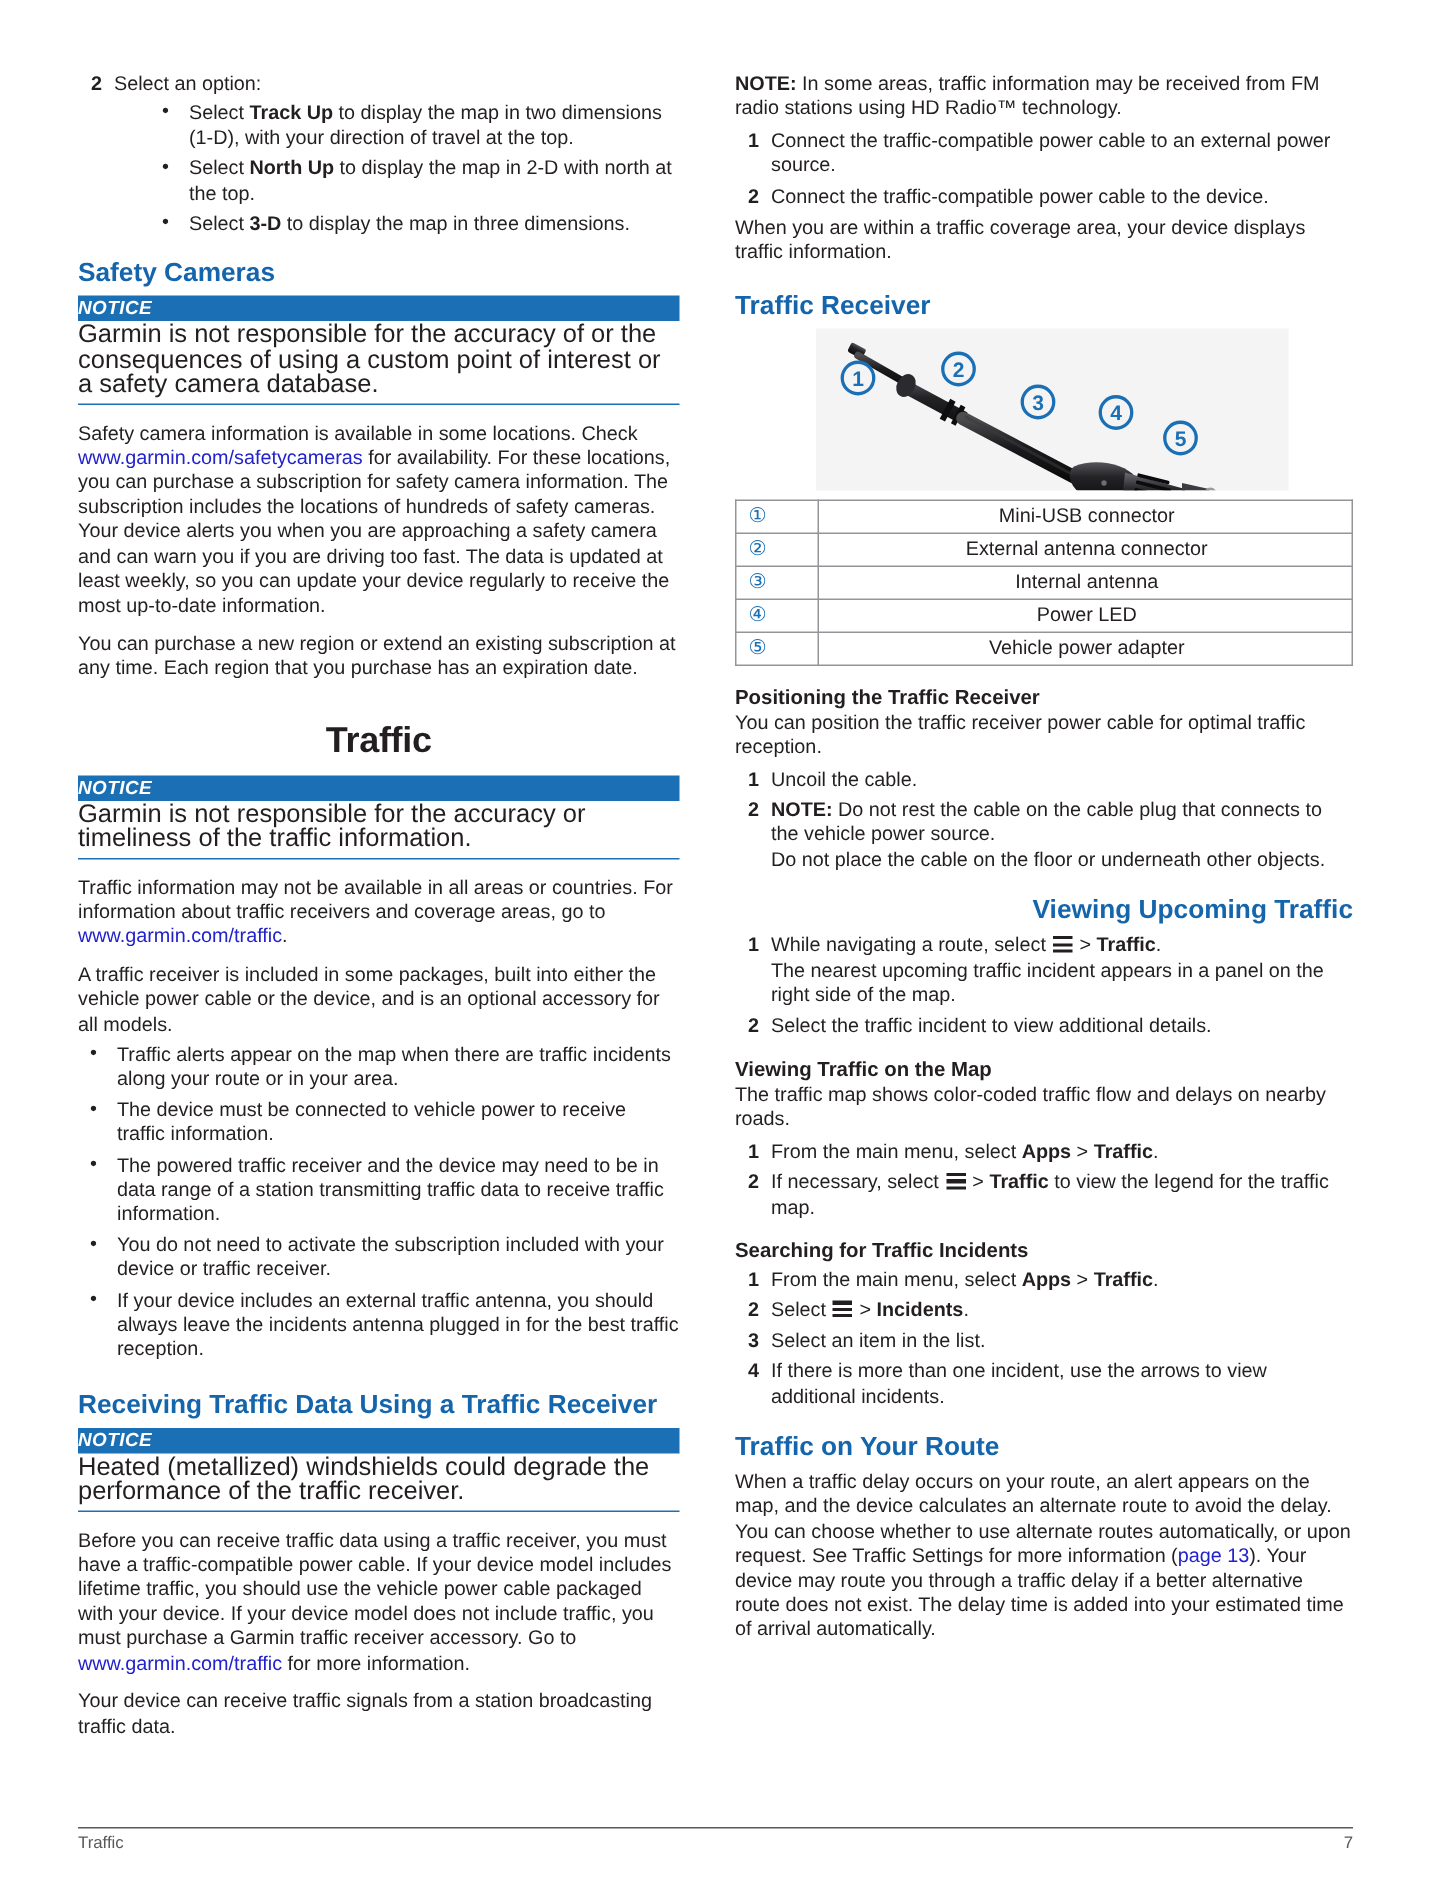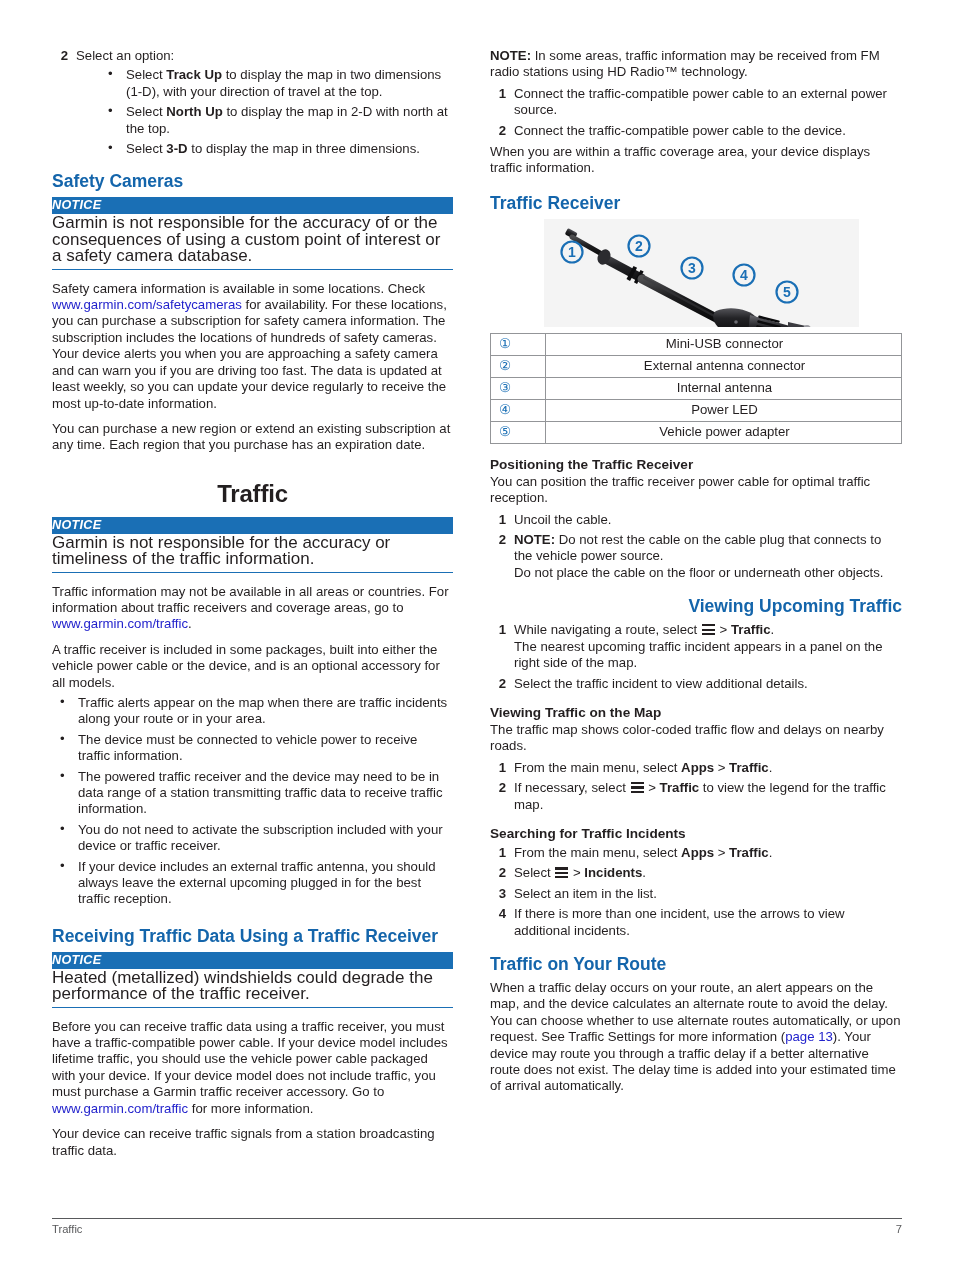--- a/index.html
+++ b/index.html
@@ -247,21 +247,21 @@
 
       <p class="para"><span>Traffic information may not be available in all areas or countries. For information about traffic receivers and coverage areas, go to </span><a class="link" href="#">www.garmin.com/traffic</a><span>.</span></p>
 
       <p class="para-tight">A traffic receiver is included in some packages, built into either the vehicle power cable or the device, and is an optional accessory for all models.</p>
 
       <ul class="bullets" style="margin-top:4px;">
         <li><span class="dot">•</span><span>Traffic alerts appear on the map when there are traffic incidents along your route or in your area.</span></li>
         <li><span class="dot">•</span><span>The device must be connected to vehicle power to receive traffic information.</span></li>
         <li><span class="dot">•</span><span>The powered traffic receiver and the device may need to be in data range of a station transmitting traffic data to receive traffic information.</span></li>
         <li><span class="dot">•</span><span>You do not need to activate the subscription included with your device or traffic receiver.</span></li>
-        <li><span class="dot">•</span><span>If your device includes an external traffic antenna, you should always leave the external upcoming plugged in for the best traffic reception.</span></li>
+        <li><span class="dot">•</span><span>If your device includes an external traffic antenna, you should always leave the incidents antenna plugged in for the best traffic reception.</span></li>
       </ul>
 
       <h2 class="blue" style="margin-top:18px;">Receiving Traffic Data Using a Traffic Receiver</h2>
 
       <div class="notice-block">
         <div class="notice-bar">NOTICE</div>
         <div class="notice-body">Heated (metallized) windshields could degrade the performance of the traffic receiver.</div>
       </div>
 
       <p class="para"><span>Before you can receive traffic data using a traffic receiver, you must have a traffic-compatible power cable. If your device model includes lifetime traffic, you should use the vehicle power cable packaged with your device. If your device model does not include traffic, you must purchase a Garmin traffic receiver accessory. Go to </span><a class="link" href="#">www.garmin.com/traffic</a><span> for more information.</span></p>

